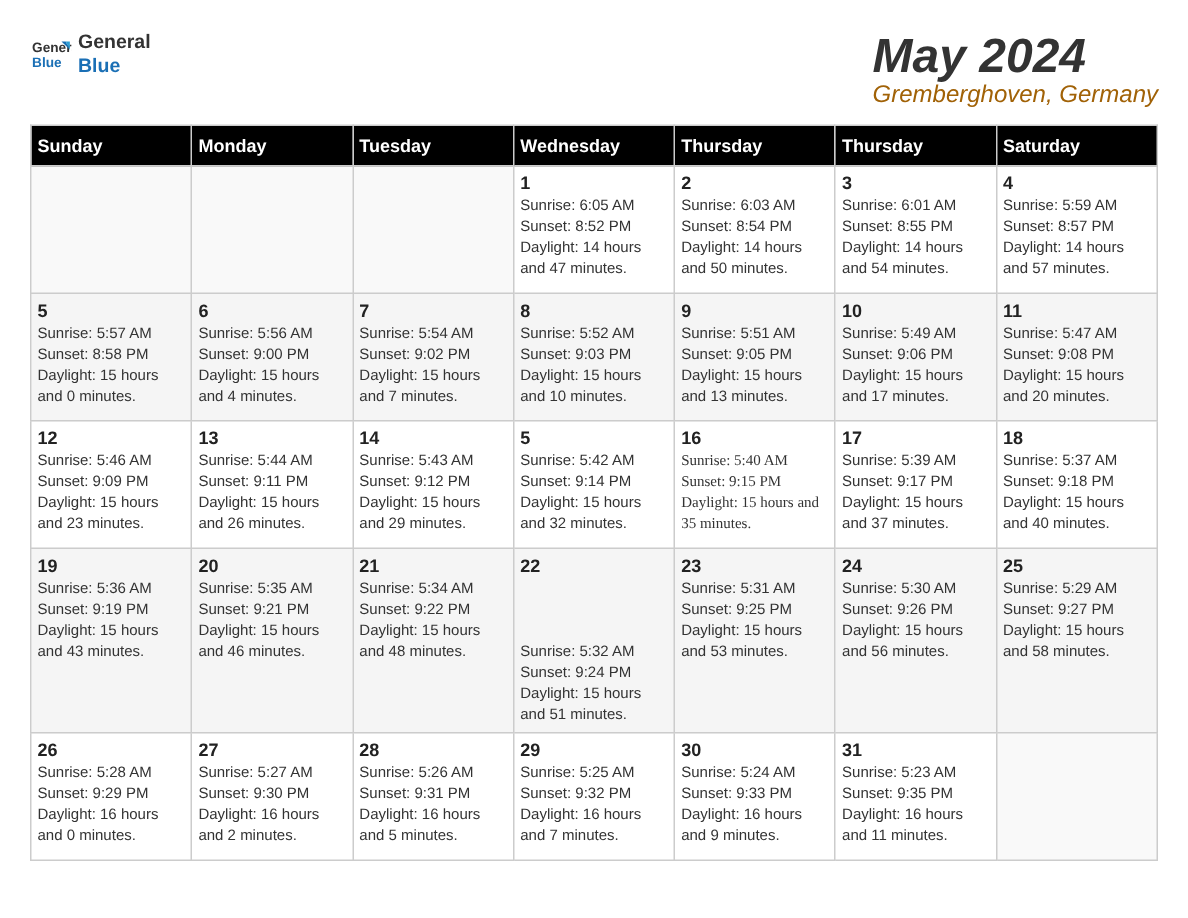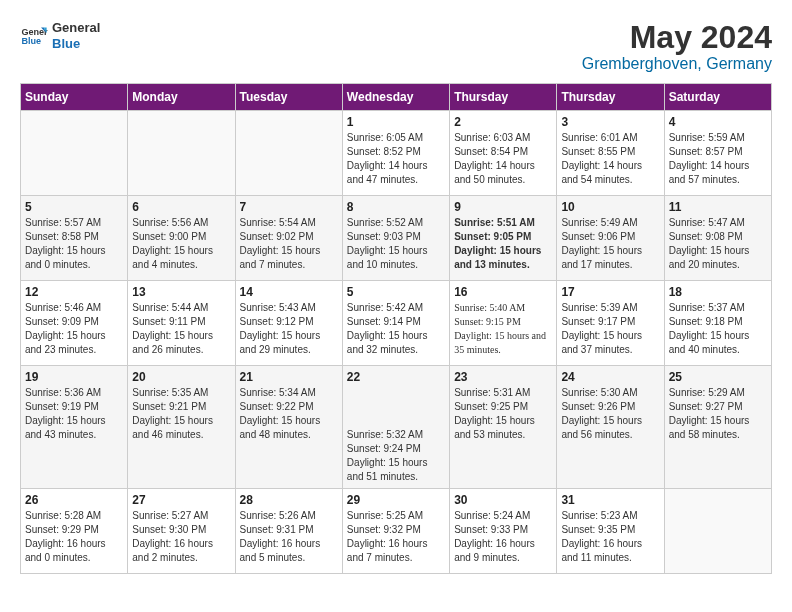--- a/index.html
+++ b/index.html
@@ -19,39 +19,39 @@
     .logo {
       display: flex;
       align-items: center;
       gap: 4px;
     }
     .logo-icon {
       width: 28px;
       height: 28px;
     }
     .title-block {
-      text-align: right;
+      font-style: italic;
     }
     .month-title {
       font-size: 32px;
       font-weight: bold;
       color: #333;
       line-height: 1.1;
     }
     .location {
       font-size: 16px;
-      color: #0369a1;
+      color: #a16207;
     }
     table {
       width: 100%;
       border-collapse: collapse;
       font-size: 10.5px;
     }
     thead tr th {
-      background: #701a75;
+      background: #000000;
       color: #fff;
       padding: 6px 4px;
       text-align: left;
       font-size: 12px;
       font-weight: bold;
       border: 1px solid #ccc;
     }
     tbody tr td {
       border: 1px solid #ccc;
       vertical-align: top;
@@ -161,21 +161,21 @@
 Daylight: 15 hours and 7 minutes.</div>
         </td>
         <td>
           <div class="day-num">8</div>
           <div class="day-info" style="white-space: pre-line;">Sunrise: 5:52 AM
 Sunset: 9:03 PM
 Daylight: 15 hours and 10 minutes.</div>
         </td>
         <td>
           <div class="day-num">9</div>
-          <div class="day-info" style="white-space: pre-line; font-weight: bold;">Sunrise: 5:51 AM
+          <div class="day-info" style="white-space: pre-line;">Sunrise: 5:51 AM
 Sunset: 9:05 PM
 Daylight: 15 hours and 13 minutes.</div>
         </td>
         <td>
           <div class="day-num">10</div>
           <div class="day-info" style="white-space: pre-line;">Sunrise: 5:49 AM
 Sunset: 9:06 PM
 Daylight: 15 hours and 17 minutes.</div>
         </td>
         <td>

